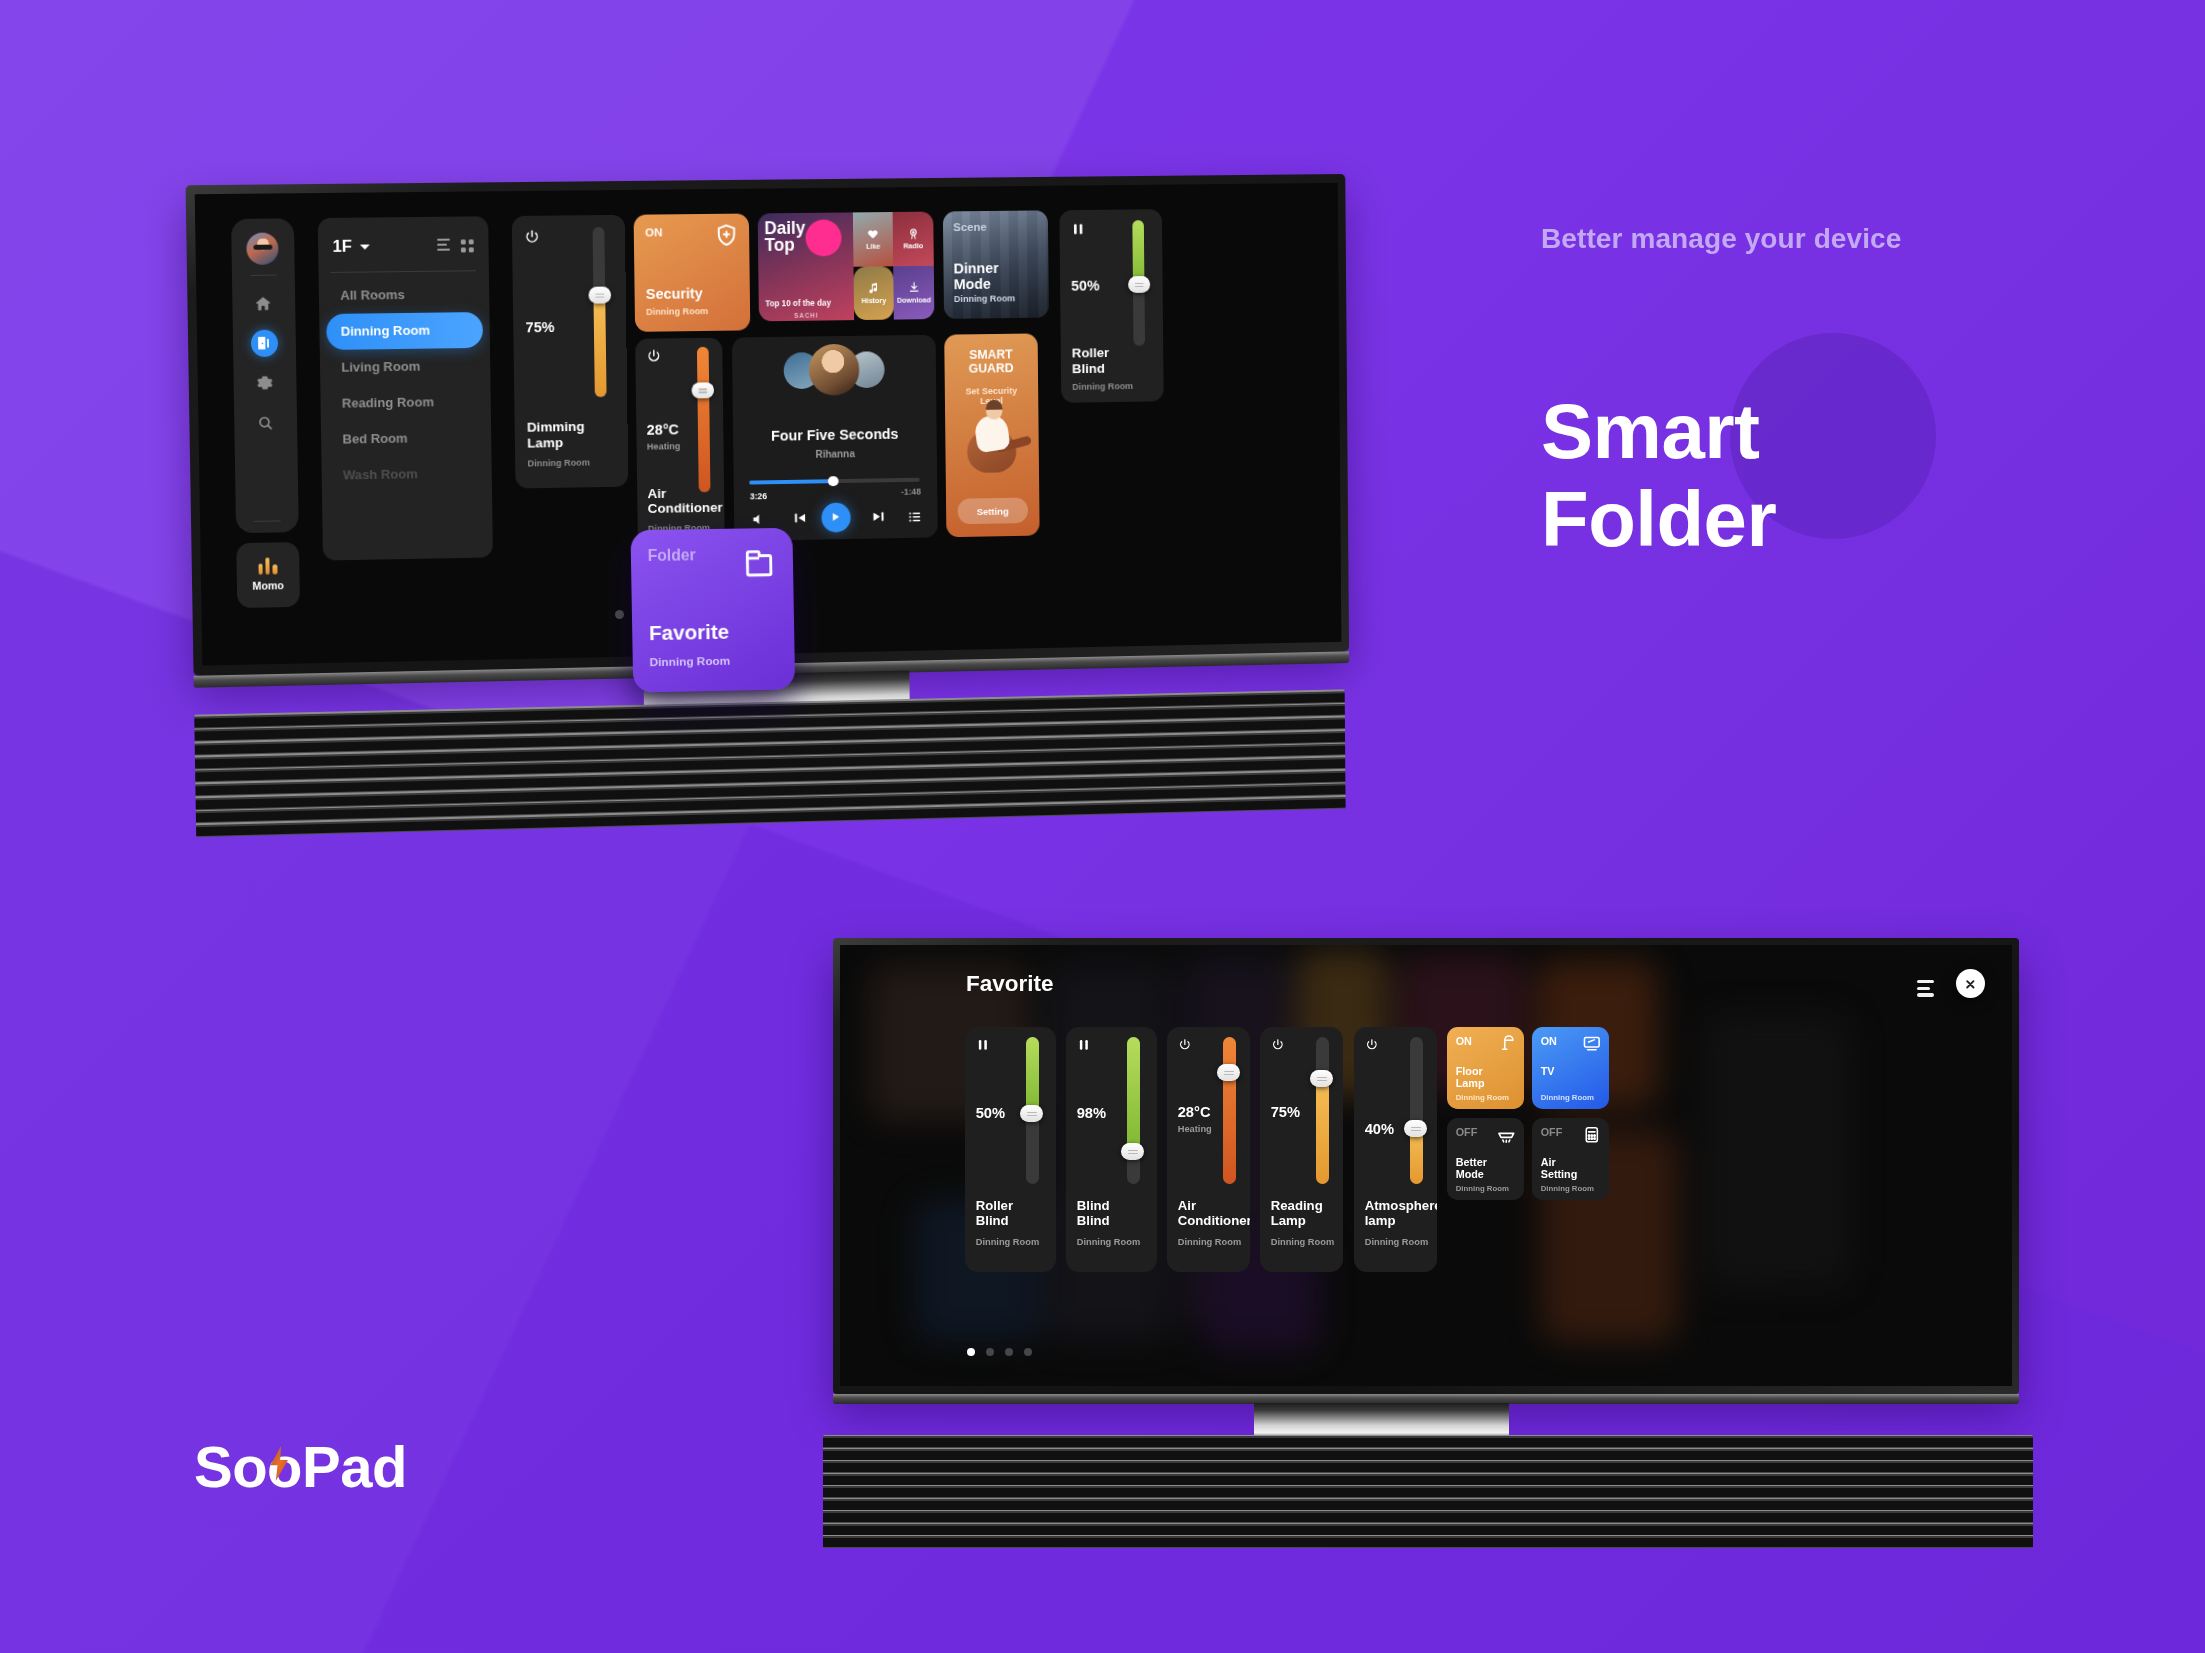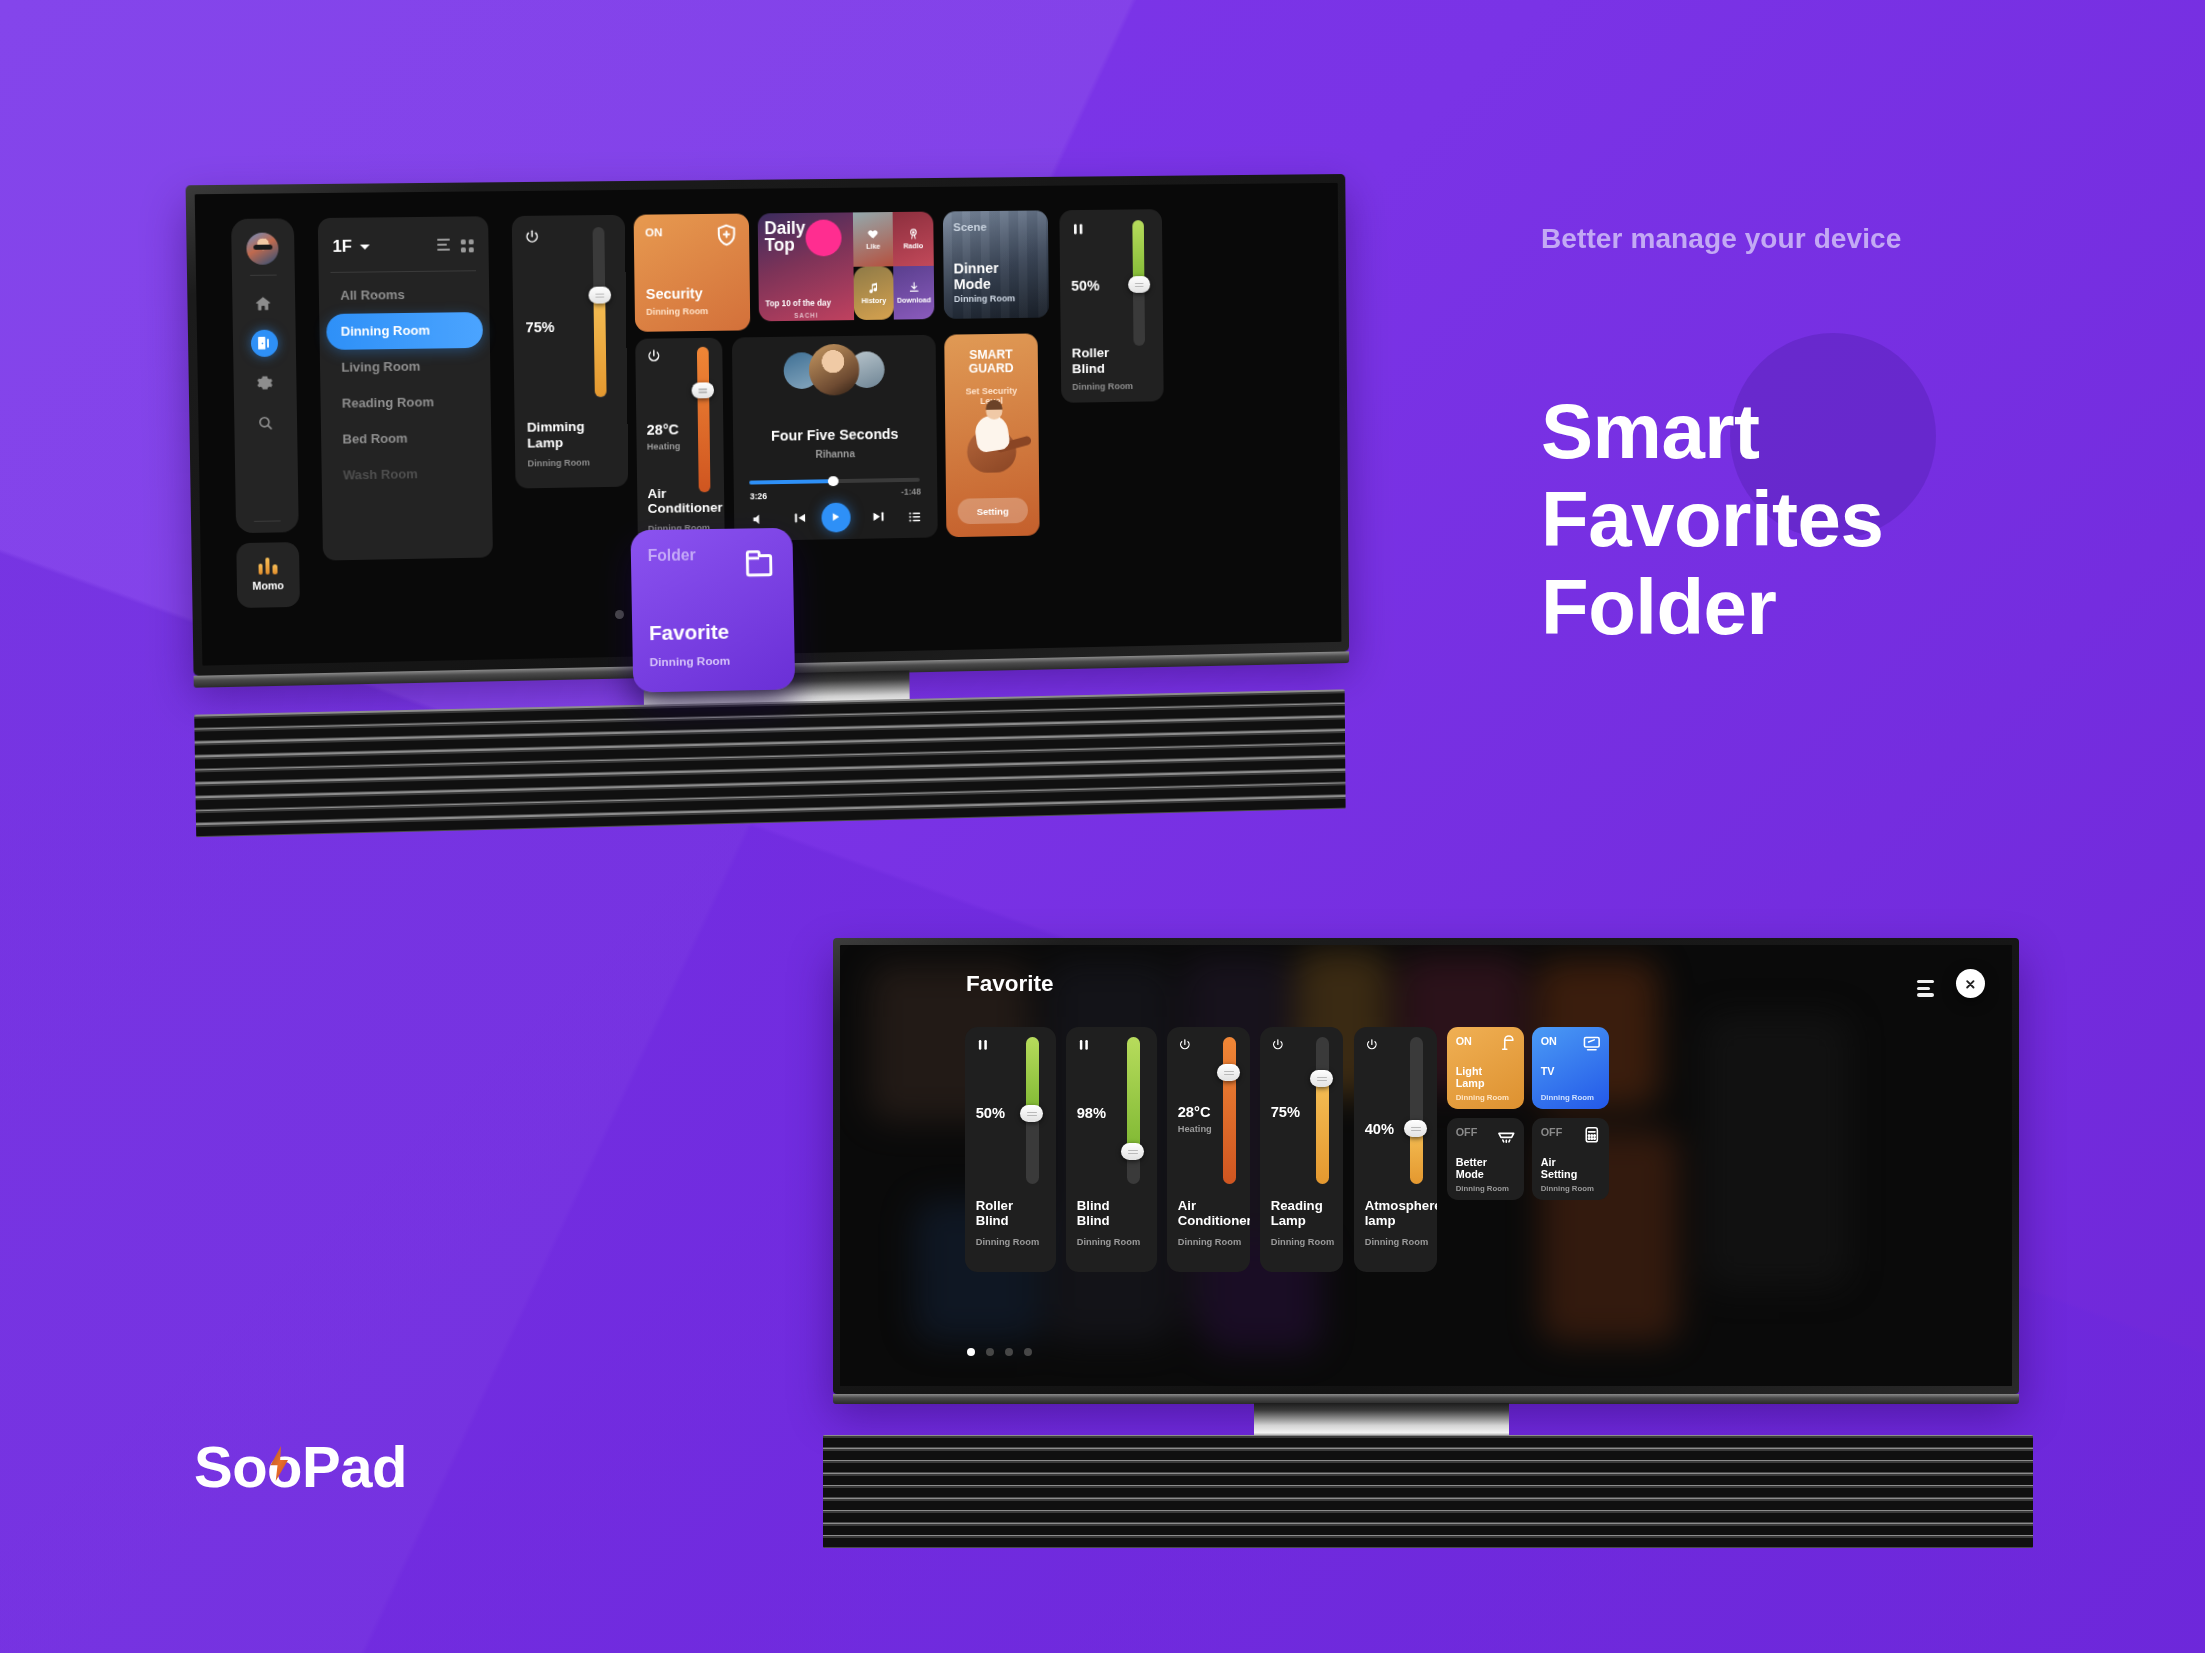--- a/index.html
+++ b/index.html
@@ -289,21 +289,20 @@
 <body>
 
 <div id="bg-base"></div>
 <div id="bg-diag"></div>
 <div id="bg-diag2"></div>
 <div id="bg-circle"></div>
 
 <div id="kicker">Better manage your device</div>
 <div id="headline">
   <div>Smart</div>
-  <div>Favorites</div>
   <div>Folder</div>
 </div>
 
 <div id="logo">
   <span>Soo</span>
   <span>Pad</span>
   <svg class="bolt" viewBox="0 0 24 40">
     <defs>
         <linearGradient id="bg1" x1="0" y1="0" x2="1" y2="1">
       <stop offset="0" stop-color="#a8512a"></stop>
@@ -713,21 +712,21 @@
         </div>
 
         <div class="fcard small tile-amber" style="left:607px;top:82px;width:77px;height:82px;">
           <div class="fc-on" style="position:absolute;left:8.8px;top:7.8px;color:#fff;">ON</div>
           <svg style="position:absolute;right:7.8px;top:5.9px;width:19.6px;height:19.6px" viewBox="0 0 24 24" fill="none" stroke="#fff" stroke-width="1.9" stroke-linecap="round" stroke-linejoin="round">
             <path d="M7 20h5"></path>
               <path d="M9.5 20V8.8"></path>
               <path d="M9.5 8.8c0-3 2.3-5.2 5-5.2s5 2.2 5 5.2h-10z"></path>
           </svg>
           <div class="fc-ttl" style="position:absolute;left:8.8px;top:38px;font-size:10.8px;">
-            <div>Light</div>
+            <div>Floor</div>
               <div>Lamp</div>
           </div>
           <div class="fc-room" style="position:absolute;left:8.8px;bottom:6.9px;color:#ffe6c6;font-size:7.8px;">Dinning Room</div>
         </div>
 
         <div class="fcard small tile-blue" style="left:692px;top:82px;width:77px;height:82px;">
           <div class="fc-on" style="position:absolute;left:8.8px;top:7.8px;color:#fff;">ON</div>
           <svg style="position:absolute;right:7.8px;top:6.9px;width:19.6px;height:19.6px" viewBox="0 0 24 24" fill="none" stroke="#fff" stroke-width="1.9" stroke-linecap="round" stroke-linejoin="round">
             <rect x="3" y="4.4" width="18" height="11.6" rx="1.8"></rect>
               <path d="M8 9.8 15 7.2"></path>

